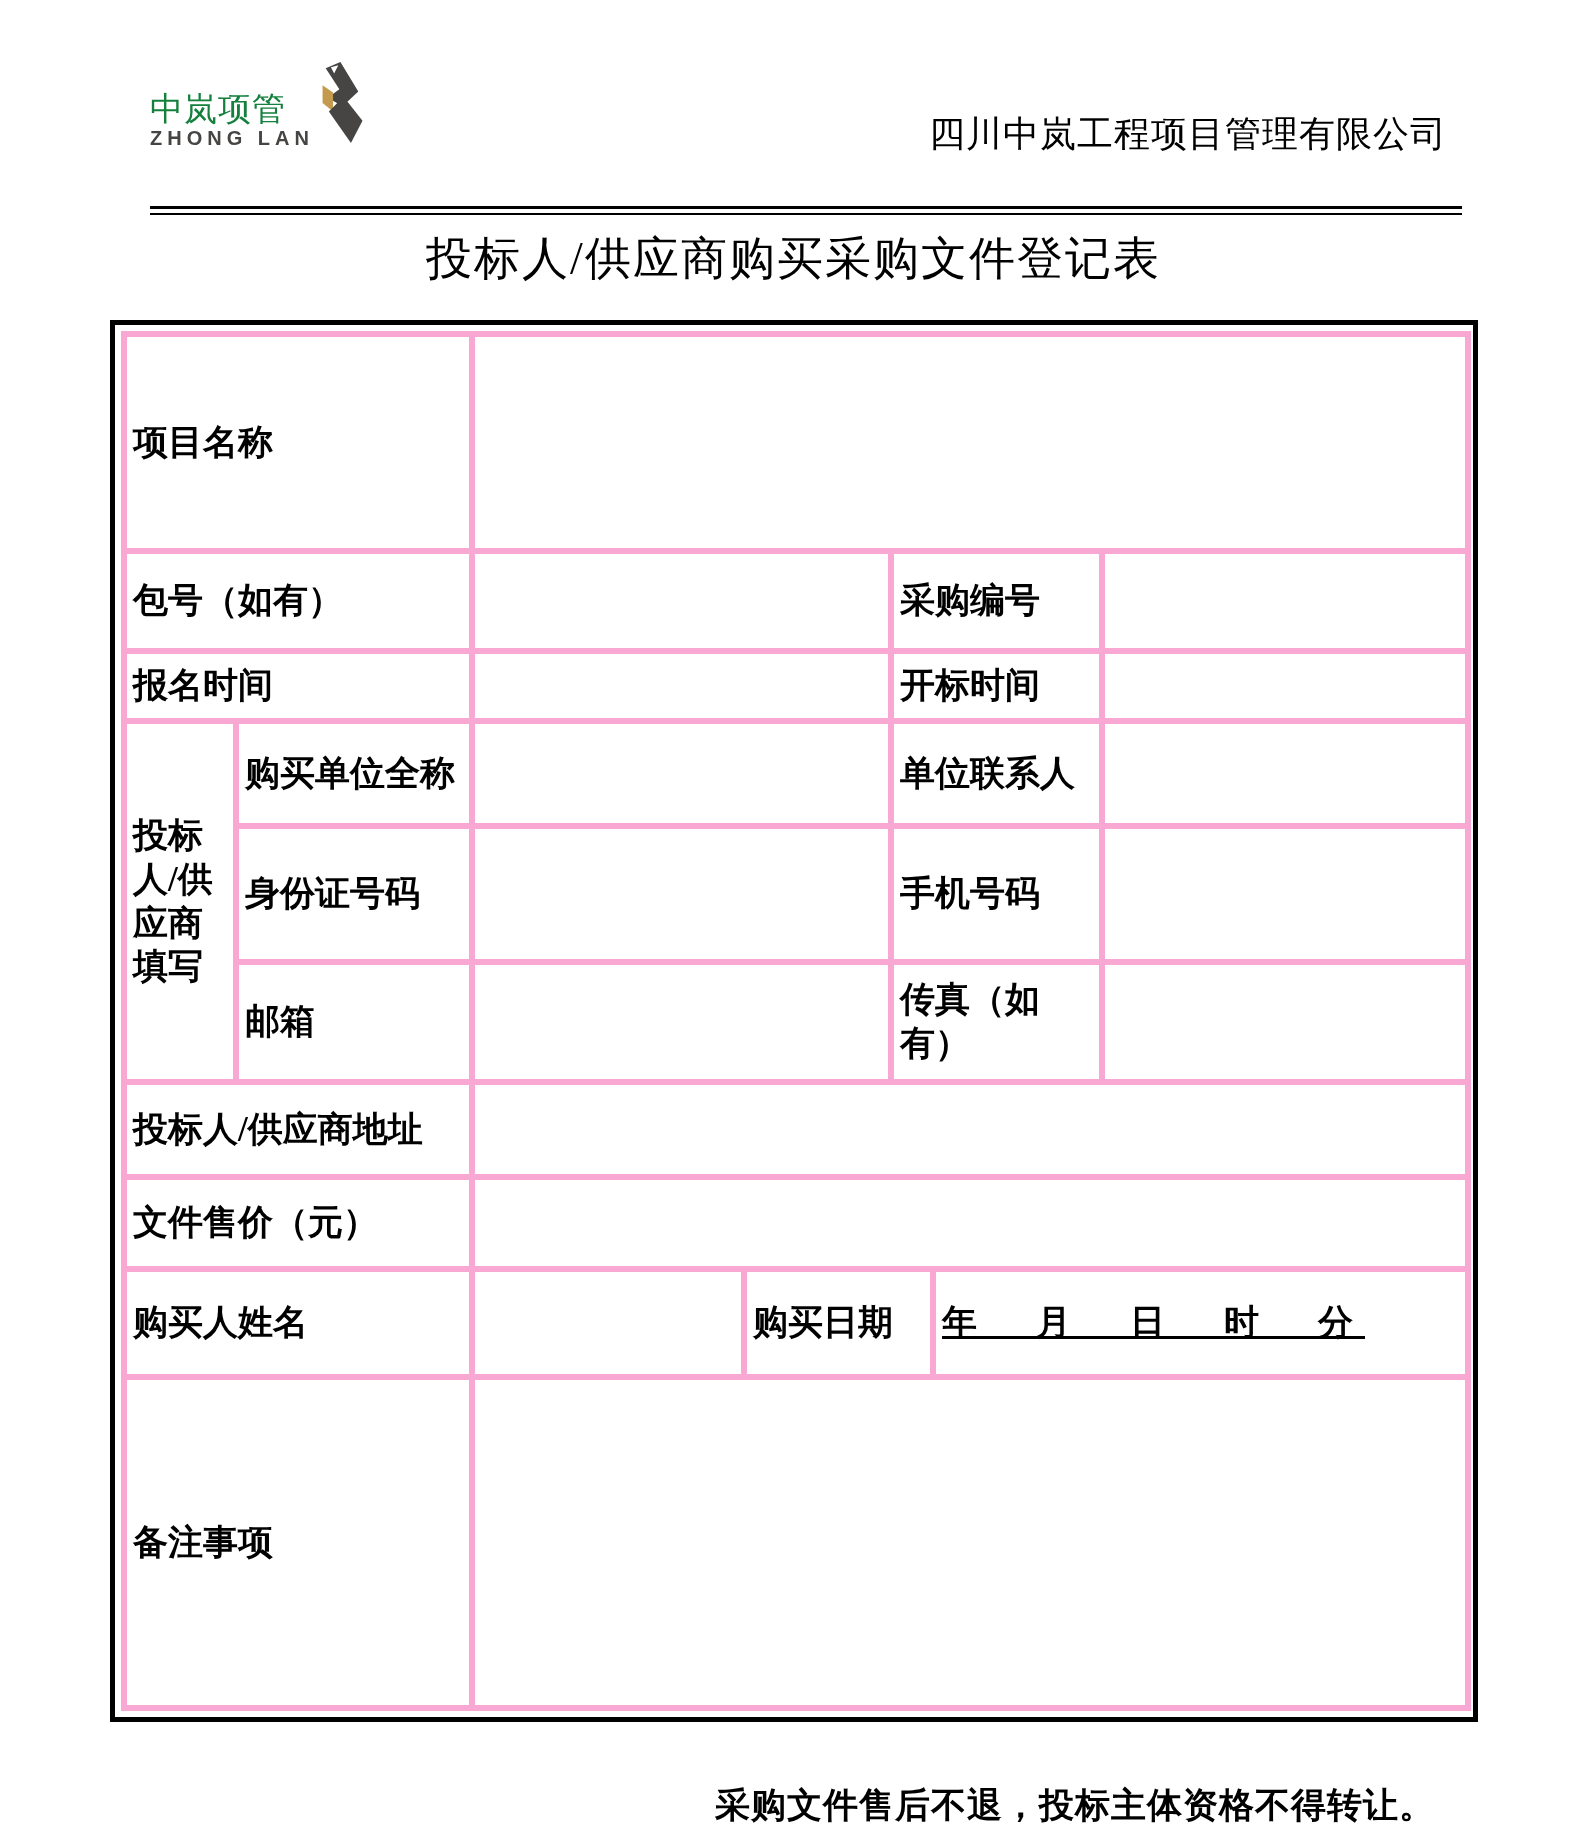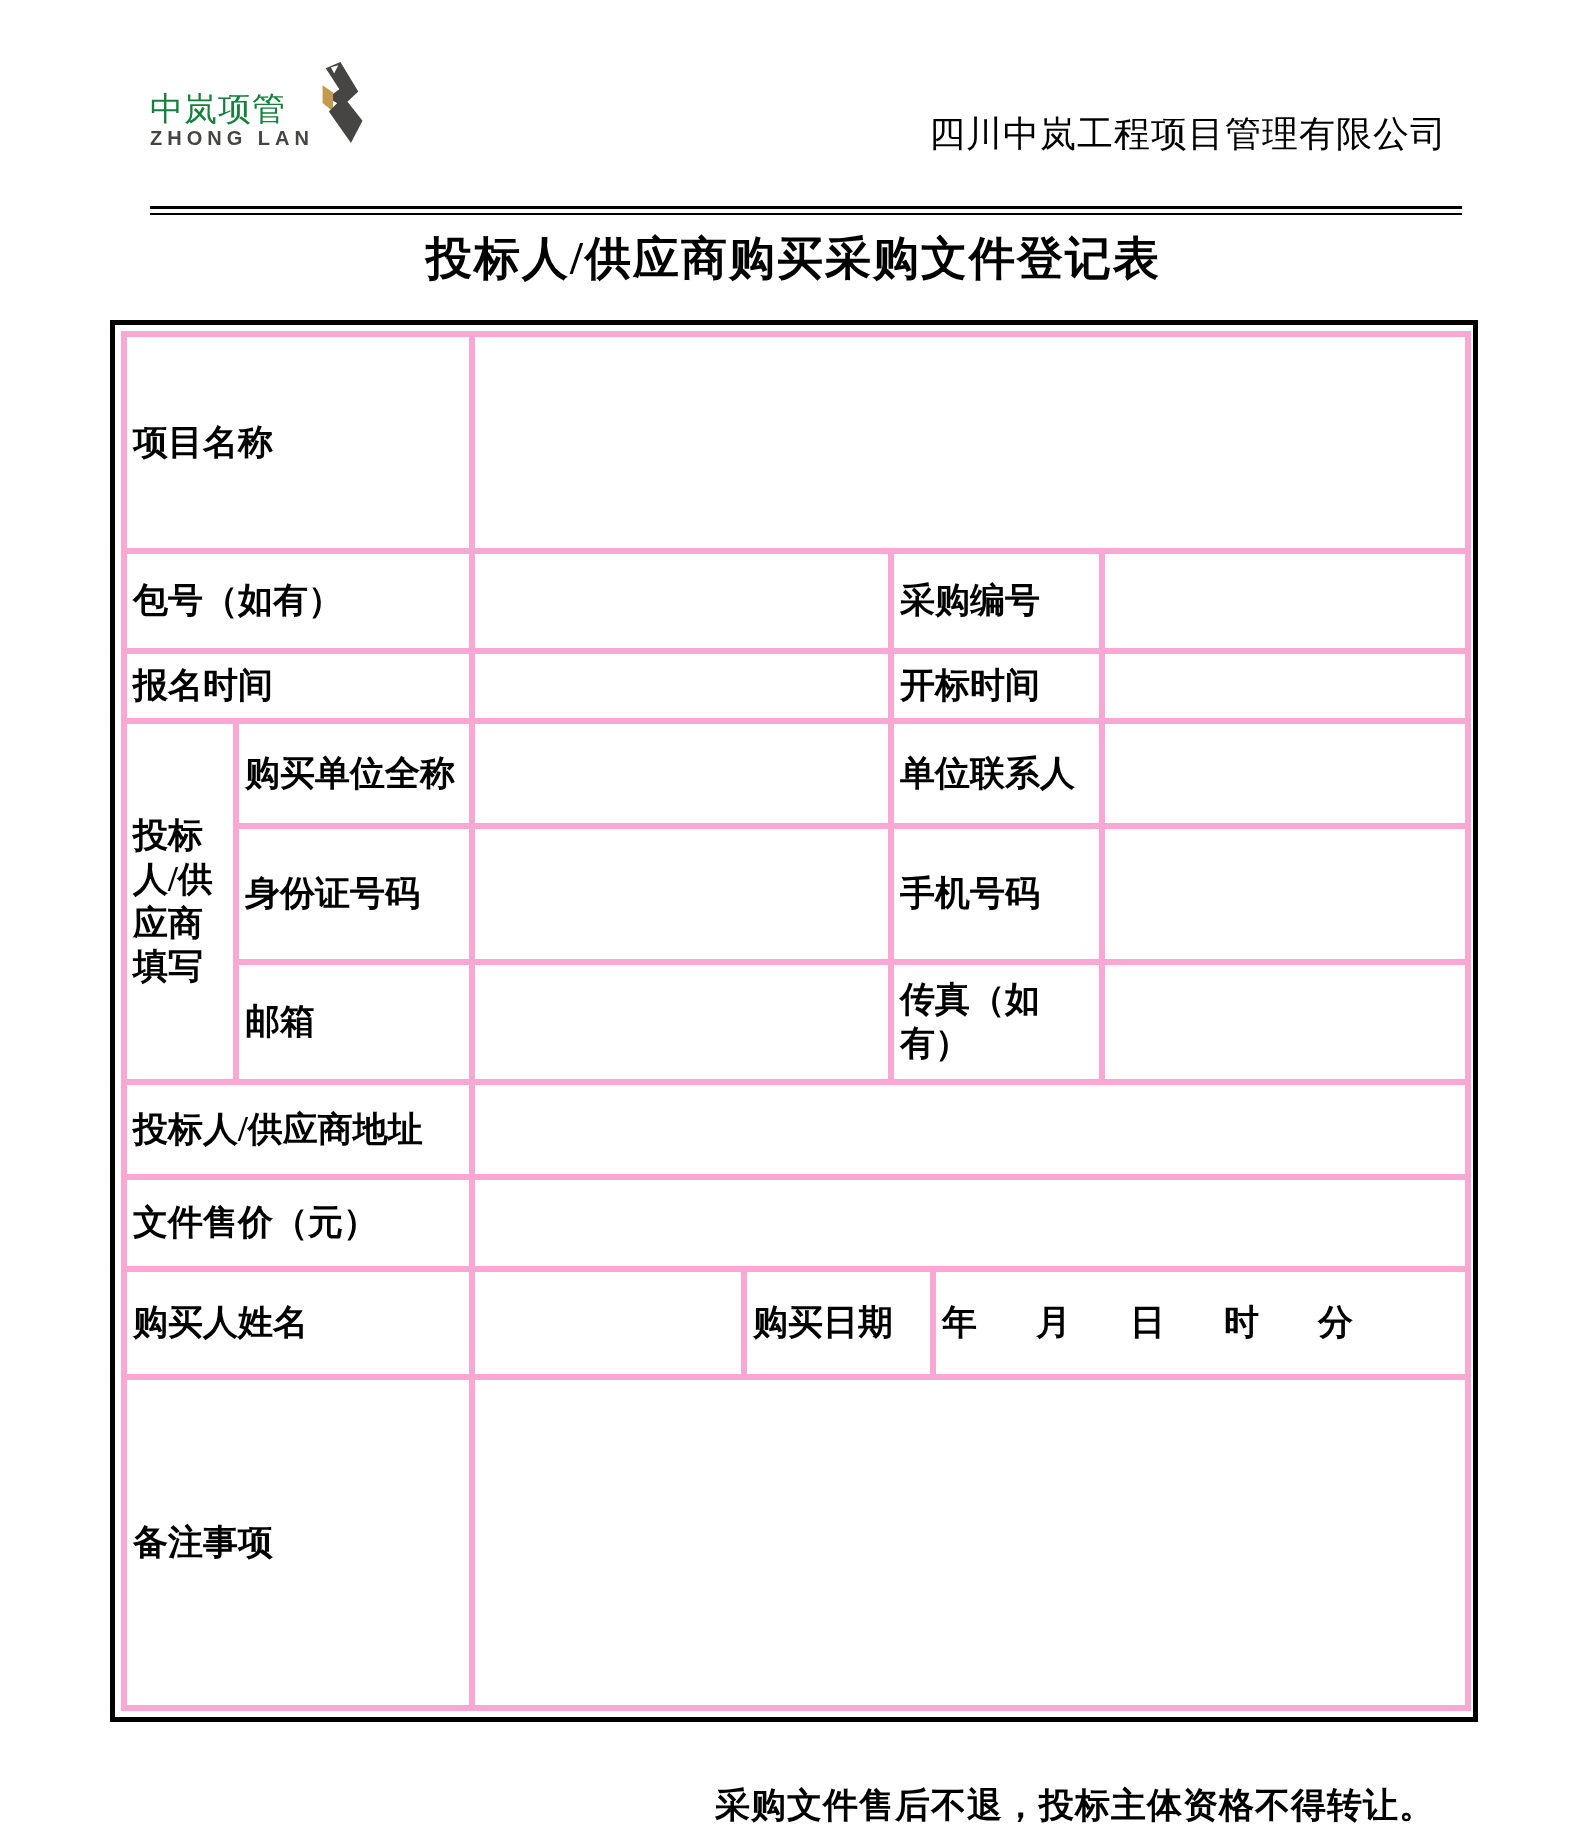--- a/index.html
+++ b/index.html
@@ -22,38 +22,38 @@
   .company-name{
     position:absolute;top:110px;right:140px;
     font-size:36px;letter-spacing:1px;white-space:nowrap;
   }
   .head-rule{
     position:absolute;left:150px;right:125px;top:206px;height:4px;
     border-top:3px solid #000;border-bottom:2px solid #000;
   }
   .doc-title{
     position:absolute;left:0;top:228px;width:100%;margin:0;
-    text-align:center;font-size:46px;font-weight:bold;letter-spacing:2px;
+    text-align:center;font-size:46px;font-weight:normal;letter-spacing:2px;
   }
   
   .table-wrap{
     position:absolute;left:110px;top:320px;width:1368px;box-sizing:border-box;
     border:5px solid #000;padding:6px;
   }
   table.form{
     border-collapse:collapse;table-layout:fixed;width:100%;
   }
   table.form td{
     border:6px solid #f9a8d4;padding:2px 6px;box-sizing:border-box;
     text-align:left;vertical-align:middle;
     font-size:35px;font-weight:bold;line-height:1.25;
   }
   td.val{font-weight:normal;}
   td.pre{white-space:pre-line;padding:2px 2px;}
-  td.date-cell{letter-spacing:12px;font-weight:bold;}
+  td.date-cell{letter-spacing:12px;font-weight:bold;text-decoration:underline;}
   
   .footer-note{
     position:absolute;top:1782px;right:152px;
     font-size:35px;font-weight:bold;letter-spacing:1px;white-space:nowrap;
   }
 </style>
 </head>
 <body>
 
 <div class="page">

